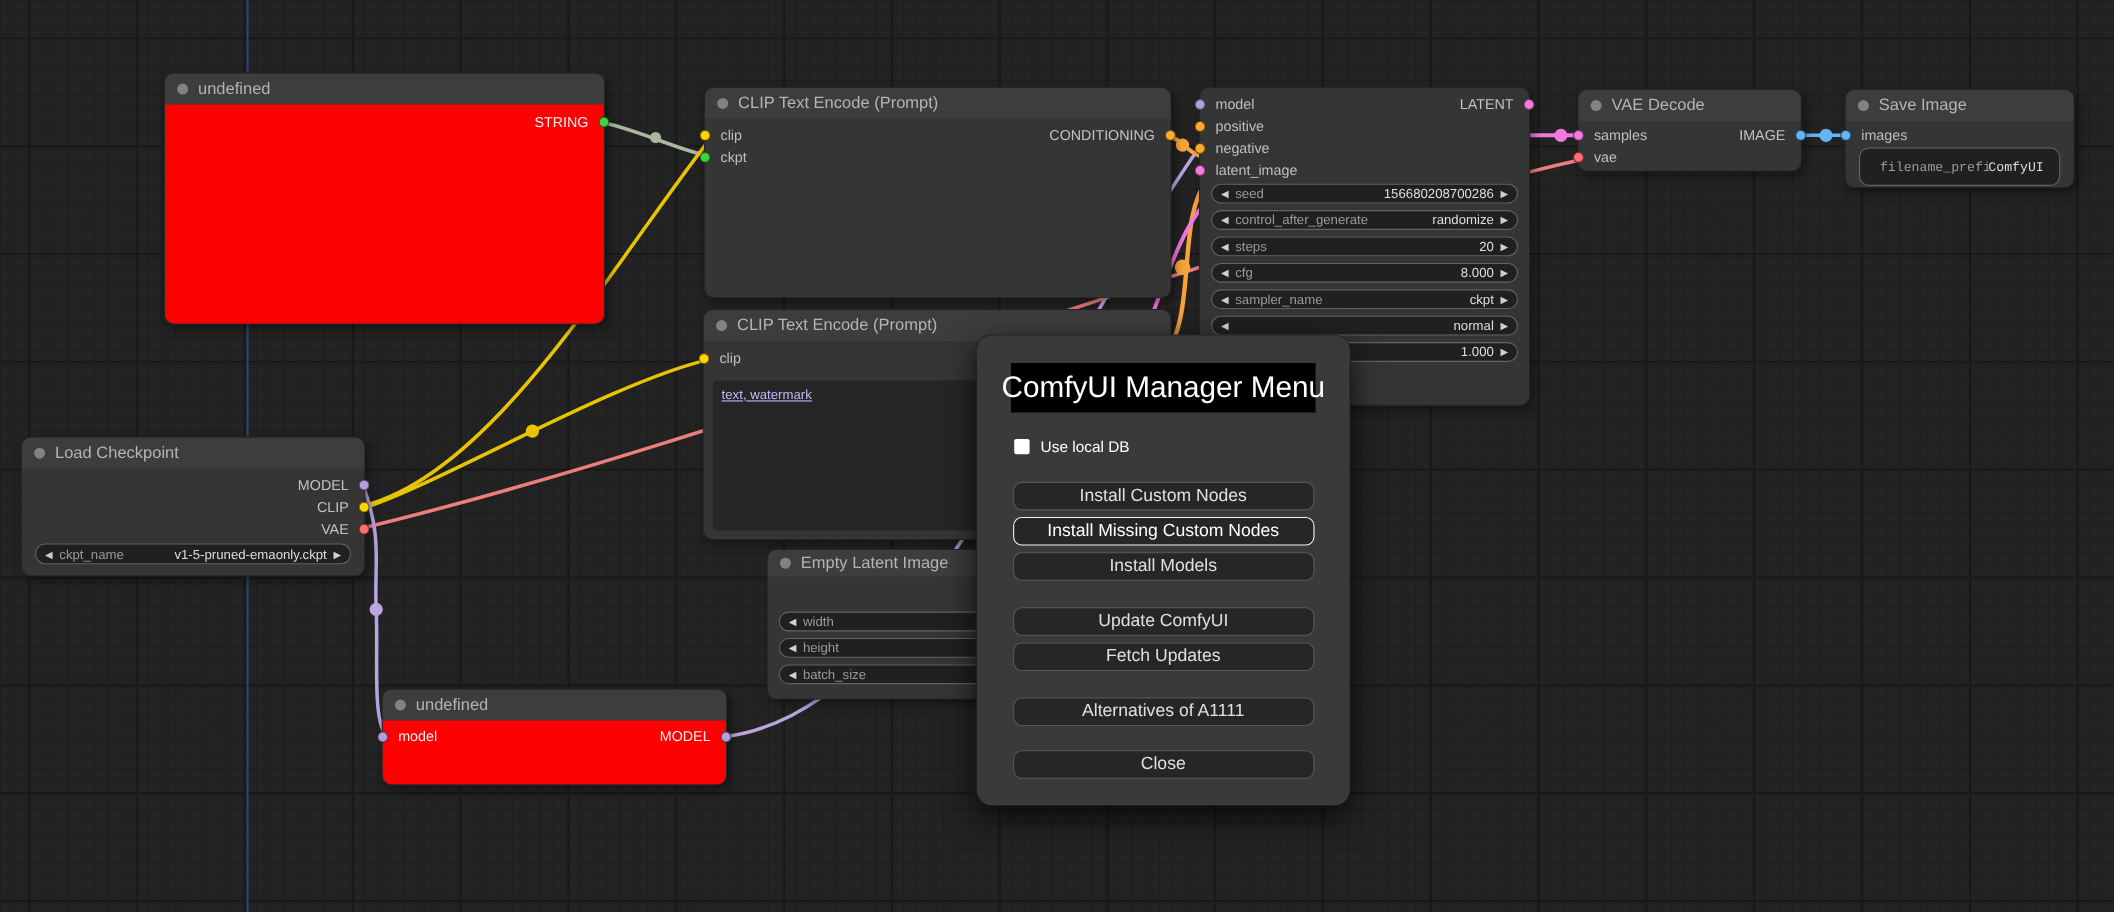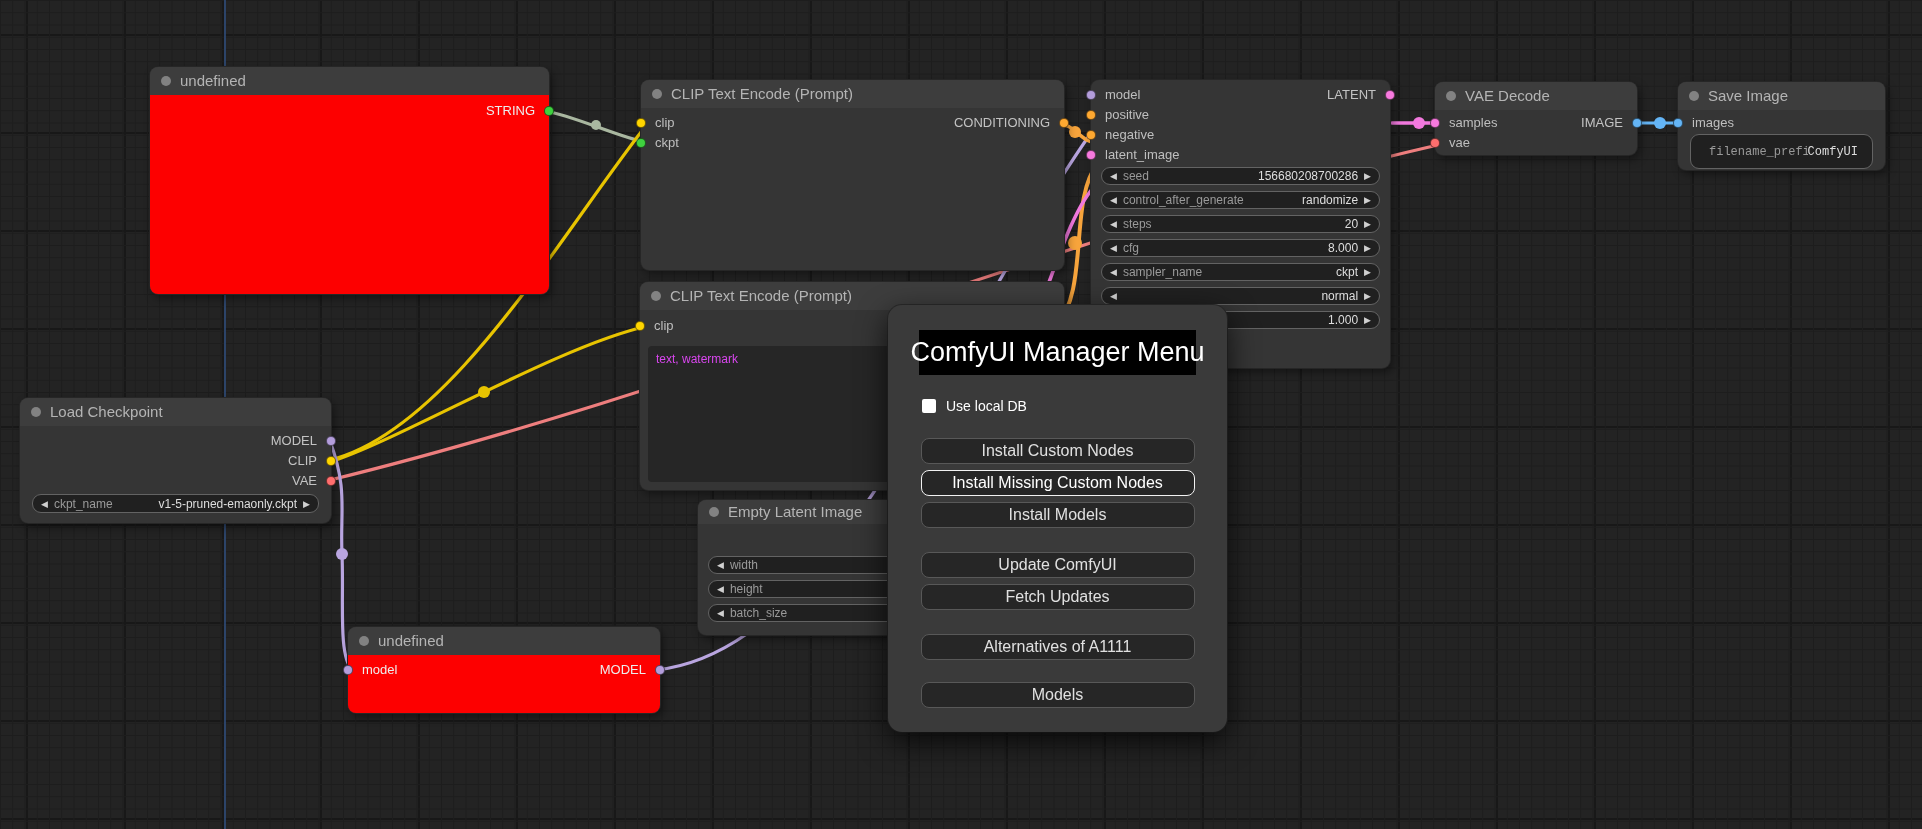--- a/index.html
+++ b/index.html
@@ -43,21 +43,21 @@
   .c-image{background:#64b5f6}
 
   .widgets { padding:0 10px; }
   .widget { height:18px; margin-bottom:6px; background:#202020;
     border:1px solid #636363; border-radius:9px; display:flex; align-items:center;
     padding:0 8px; font-size:12px; line-height:16px; }
   .warr { color:#d0d0d0; font-size:9px; }
   .wlabel { color:#9a9a9a; margin-left:6px; overflow:hidden; white-space:nowrap; }
   .wvalue { color:#dedede; margin-left:auto; margin-right:6px; white-space:nowrap; }
   .textarea { position:absolute; background:#262626; border-radius:4px;
-    color:#d946ef; font-size:12px; padding:6px 8px; line-height:14px; }
+    color:#c4b5fd; font-size:12px; padding:6px 8px; line-height:14px;text-decoration:underline; }
 
   
   #manager-dialog { position:absolute; left:888px; top:305px; width:339px; height:427px;
     z-index:10; background:#3a3a3a; border-radius:14px;
     box-shadow:0 10px 30px rgba(0,0,0,.75), 0 0 0 1px #2c2c2c; }
   #dialog-title { margin:25px auto 0 auto; width:277px; height:45px; background:#000;
     color:#fff; font-size:27px; display:flex; align-items:center; justify-content:center;
     white-space:nowrap; }
   #dialog-checkbox-row { margin:23px 0 0 34px; display:flex; align-items:center;
     color:#fff; font-size:14px; }
@@ -332,15 +332,15 @@
     <div id="dialog-checkbox-row">
       <span id="dialog-checkbox"></span>
       <span>Use local DB</span>
     </div>
     <button class="dlg-btn first">Install Custom Nodes</button>
     <button class="dlg-btn highlight">Install Missing Custom Nodes</button>
     <button class="dlg-btn">Install Models</button>
     <button class="dlg-btn gap">Update ComfyUI</button>
     <button class="dlg-btn">Fetch Updates</button>
     <button class="dlg-btn gap">Alternatives of A1111</button>
-    <button class="dlg-btn gap" style="margin-top:22px;">Models</button>
+    <button class="dlg-btn gap" style="margin-top:22px;">Close</button>
   </div>
 </div>
 
 </body></html>

